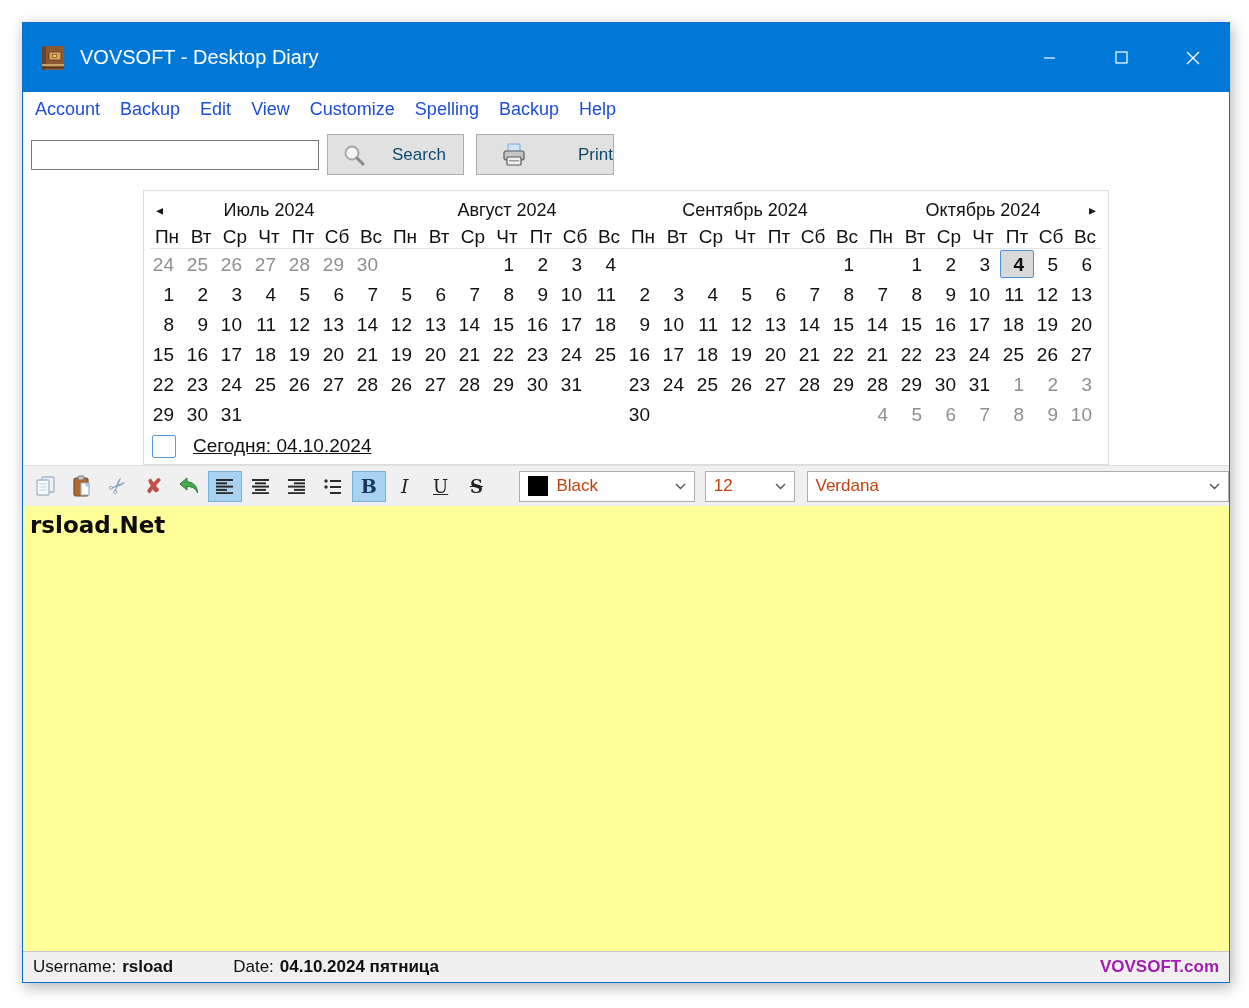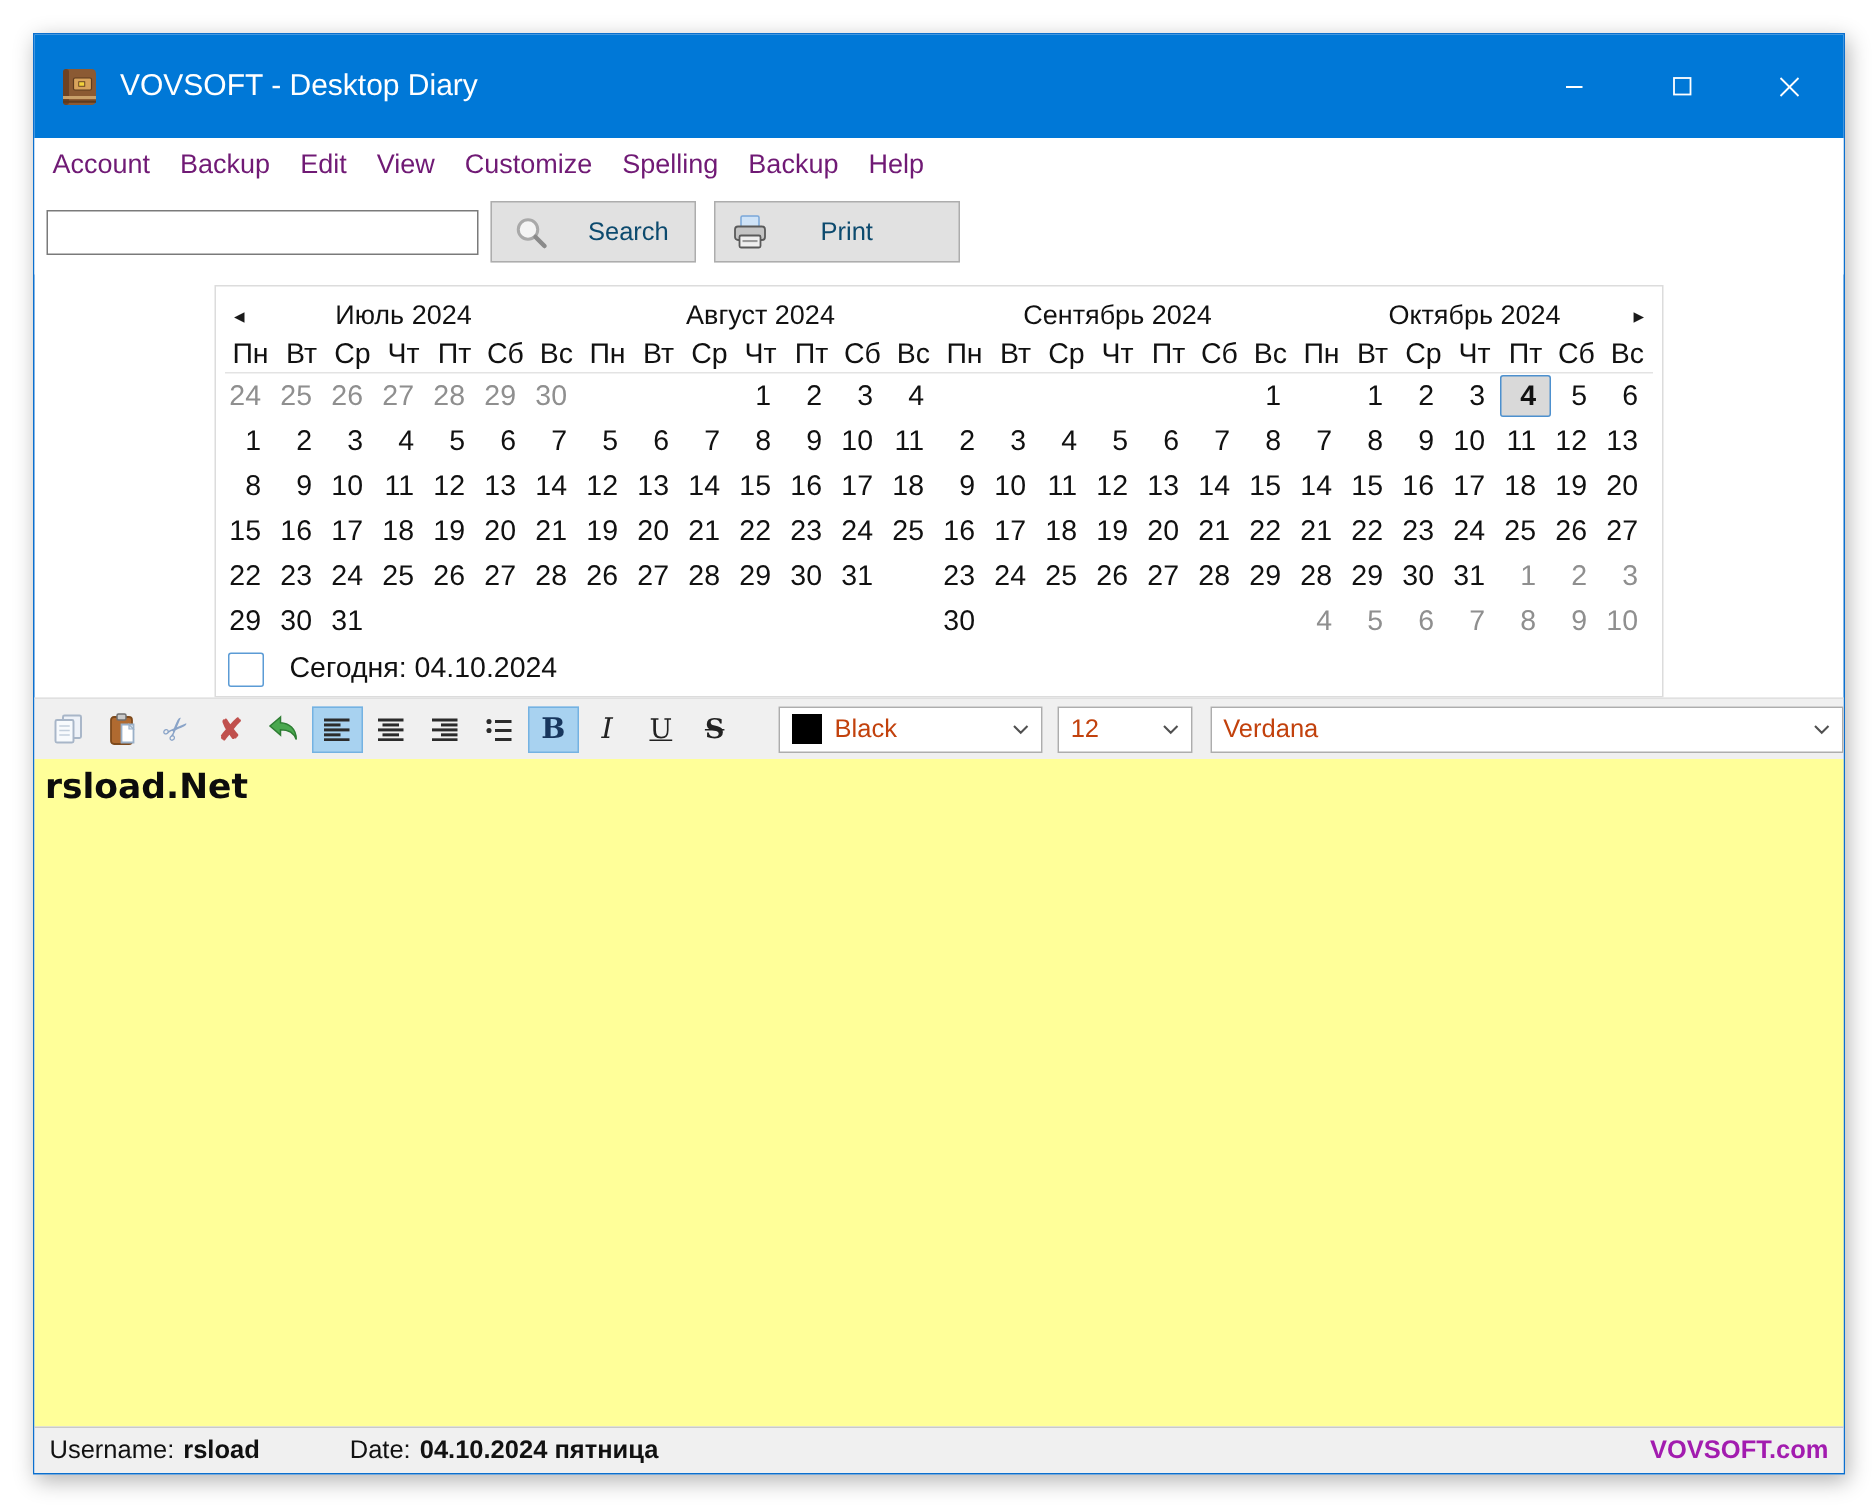--- a/index.html
+++ b/index.html
@@ -11,47 +11,47 @@
     display:flex; flex-direction:column;
   }
   
   .titlebar { height:69px; background:#0078d7; display:flex; align-items:center; flex-shrink:0; }
   .app-icon { width:30px; height:30px; margin-left:15px; flex-shrink:0; }
   .title-text { color:#ffffff; font-size:20px; margin-left:12px; white-space:nowrap; }
   .win-controls { margin-left:auto; display:flex; height:100%; }
   .win-btn { width:72px; height:100%; display:flex; align-items:center; justify-content:center; cursor:default; }
   
   .menubar { height:34px; background:#ffffff; display:flex; align-items:center; padding-left:2px; flex-shrink:0; }
-  .menu-item { font-size:18px; color:#701a75; padding:0 10px; line-height:34px; }
+  .menu-item { font-size:18px; color:#1d4ed8; padding:0 10px; line-height:34px; }
   
   .searchrow { height:57px; background:#ffffff; display:flex; align-items:center; padding-left:8px; flex-shrink:0; }
   .search-input { width:288px; height:30px; border:1px solid #7a7a7a; background:#fff; font-size:16px; padding:0 6px; outline:none; }
   .btn { height:41px; background:#e1e1e1; border:1px solid #adadad; display:flex; align-items:center; font-size:17px; color:#0c4a6e; }
   .btn-search { width:137px; margin-left:8px; padding-left:14px; }
   .btn-search .btn-label { margin-left:26px; }
-  .btn-print { width:164px; margin-left:12px; padding-left:10px; }
+  .btn-print { width:138px; margin-left:12px; padding-left:24px;justify-content:space-between; }
   .btn-print .btn-label { margin-left:34px; }
   
   .calendar-panel { width:966px; margin:7px auto 0; border:1px solid #dcdcdc; background:#fff; padding:4px 6px 2px; flex-shrink:0; }
   .months { display:flex; }
   .month { width:238px; }
   .month-head { position:relative; height:31px; display:flex; align-items:center; justify-content:center; }
   .month-title { font-size:18px; color:#111; }
   .nav-arrow { position:absolute; top:5px; font-size:14px; color:#1a1a1a; line-height:20px; }
   .nav-arrow.prev { left:6px; }
   .nav-arrow.next { right:6px; }
   .day-names { display:flex; border-bottom:1px solid #e3e3e3; padding-bottom:0; }
   .day-name { width:34px; text-align:center; font-size:19px; color:#111; }
   .week-row { display:flex; height:30px; align-items:center; }
   .day-cell { width:34px; height:28px; line-height:28px; font-size:19px; color:#111; text-align:right; padding-right:9px; border:1px solid transparent; }
   .day-cell.muted { color:#8f8f8f; }
   .day-cell.selected { background:#d9d9d9; border:1px solid #4d90ce; border-radius:2px; font-weight:bold; }
   .today-row { display:flex; align-items:center; height:32px; padding-left:2px; margin-top:1px; }
   .today-box { width:24px; height:23px; background:#fff; border:1px solid #5b9bd5; border-radius:2px; flex-shrink:0; }
-  .today-label { font-size:19px; color:#111; margin-left:17px; }
+  .today-label { font-size:19px; color:#111; margin-left:17px;text-decoration:underline; }
   
   .fmt-toolbar { height:41px; background:#f0f0f0; border-top:1px solid #e0e0e0; display:flex; align-items:center; padding-left:6px; flex-shrink:0; }
   .tb-btn { width:34px; height:31px; display:flex; align-items:center; justify-content:center; border:1px solid transparent; margin-right:2px; }
   .tb-btn.active { background:#a8d2f0; border:1px solid #74b2e2; }
   .glyph-serif { font-family:"DejaVu Serif", serif; font-size:19px; color:#17365d; font-weight:bold; }
   .glyph-italic { font-family:"DejaVu Serif", serif; font-size:19px; font-style:italic; color:#222; font-weight:normal; }
   .glyph-under { font-family:"DejaVu Serif", serif; font-size:18px; text-decoration:underline; color:#222; }
   .glyph-strike { font-family:"DejaVu Serif", serif; font-size:18px; text-decoration:line-through; color:#222; font-weight:bold; }
   .cut-glyph { font-size:21px; color:#8aa4c8; transform:rotate(-45deg); display:inline-block; }
   .del-glyph { font-size:20px; color:#c0504d; font-weight:bold; }

